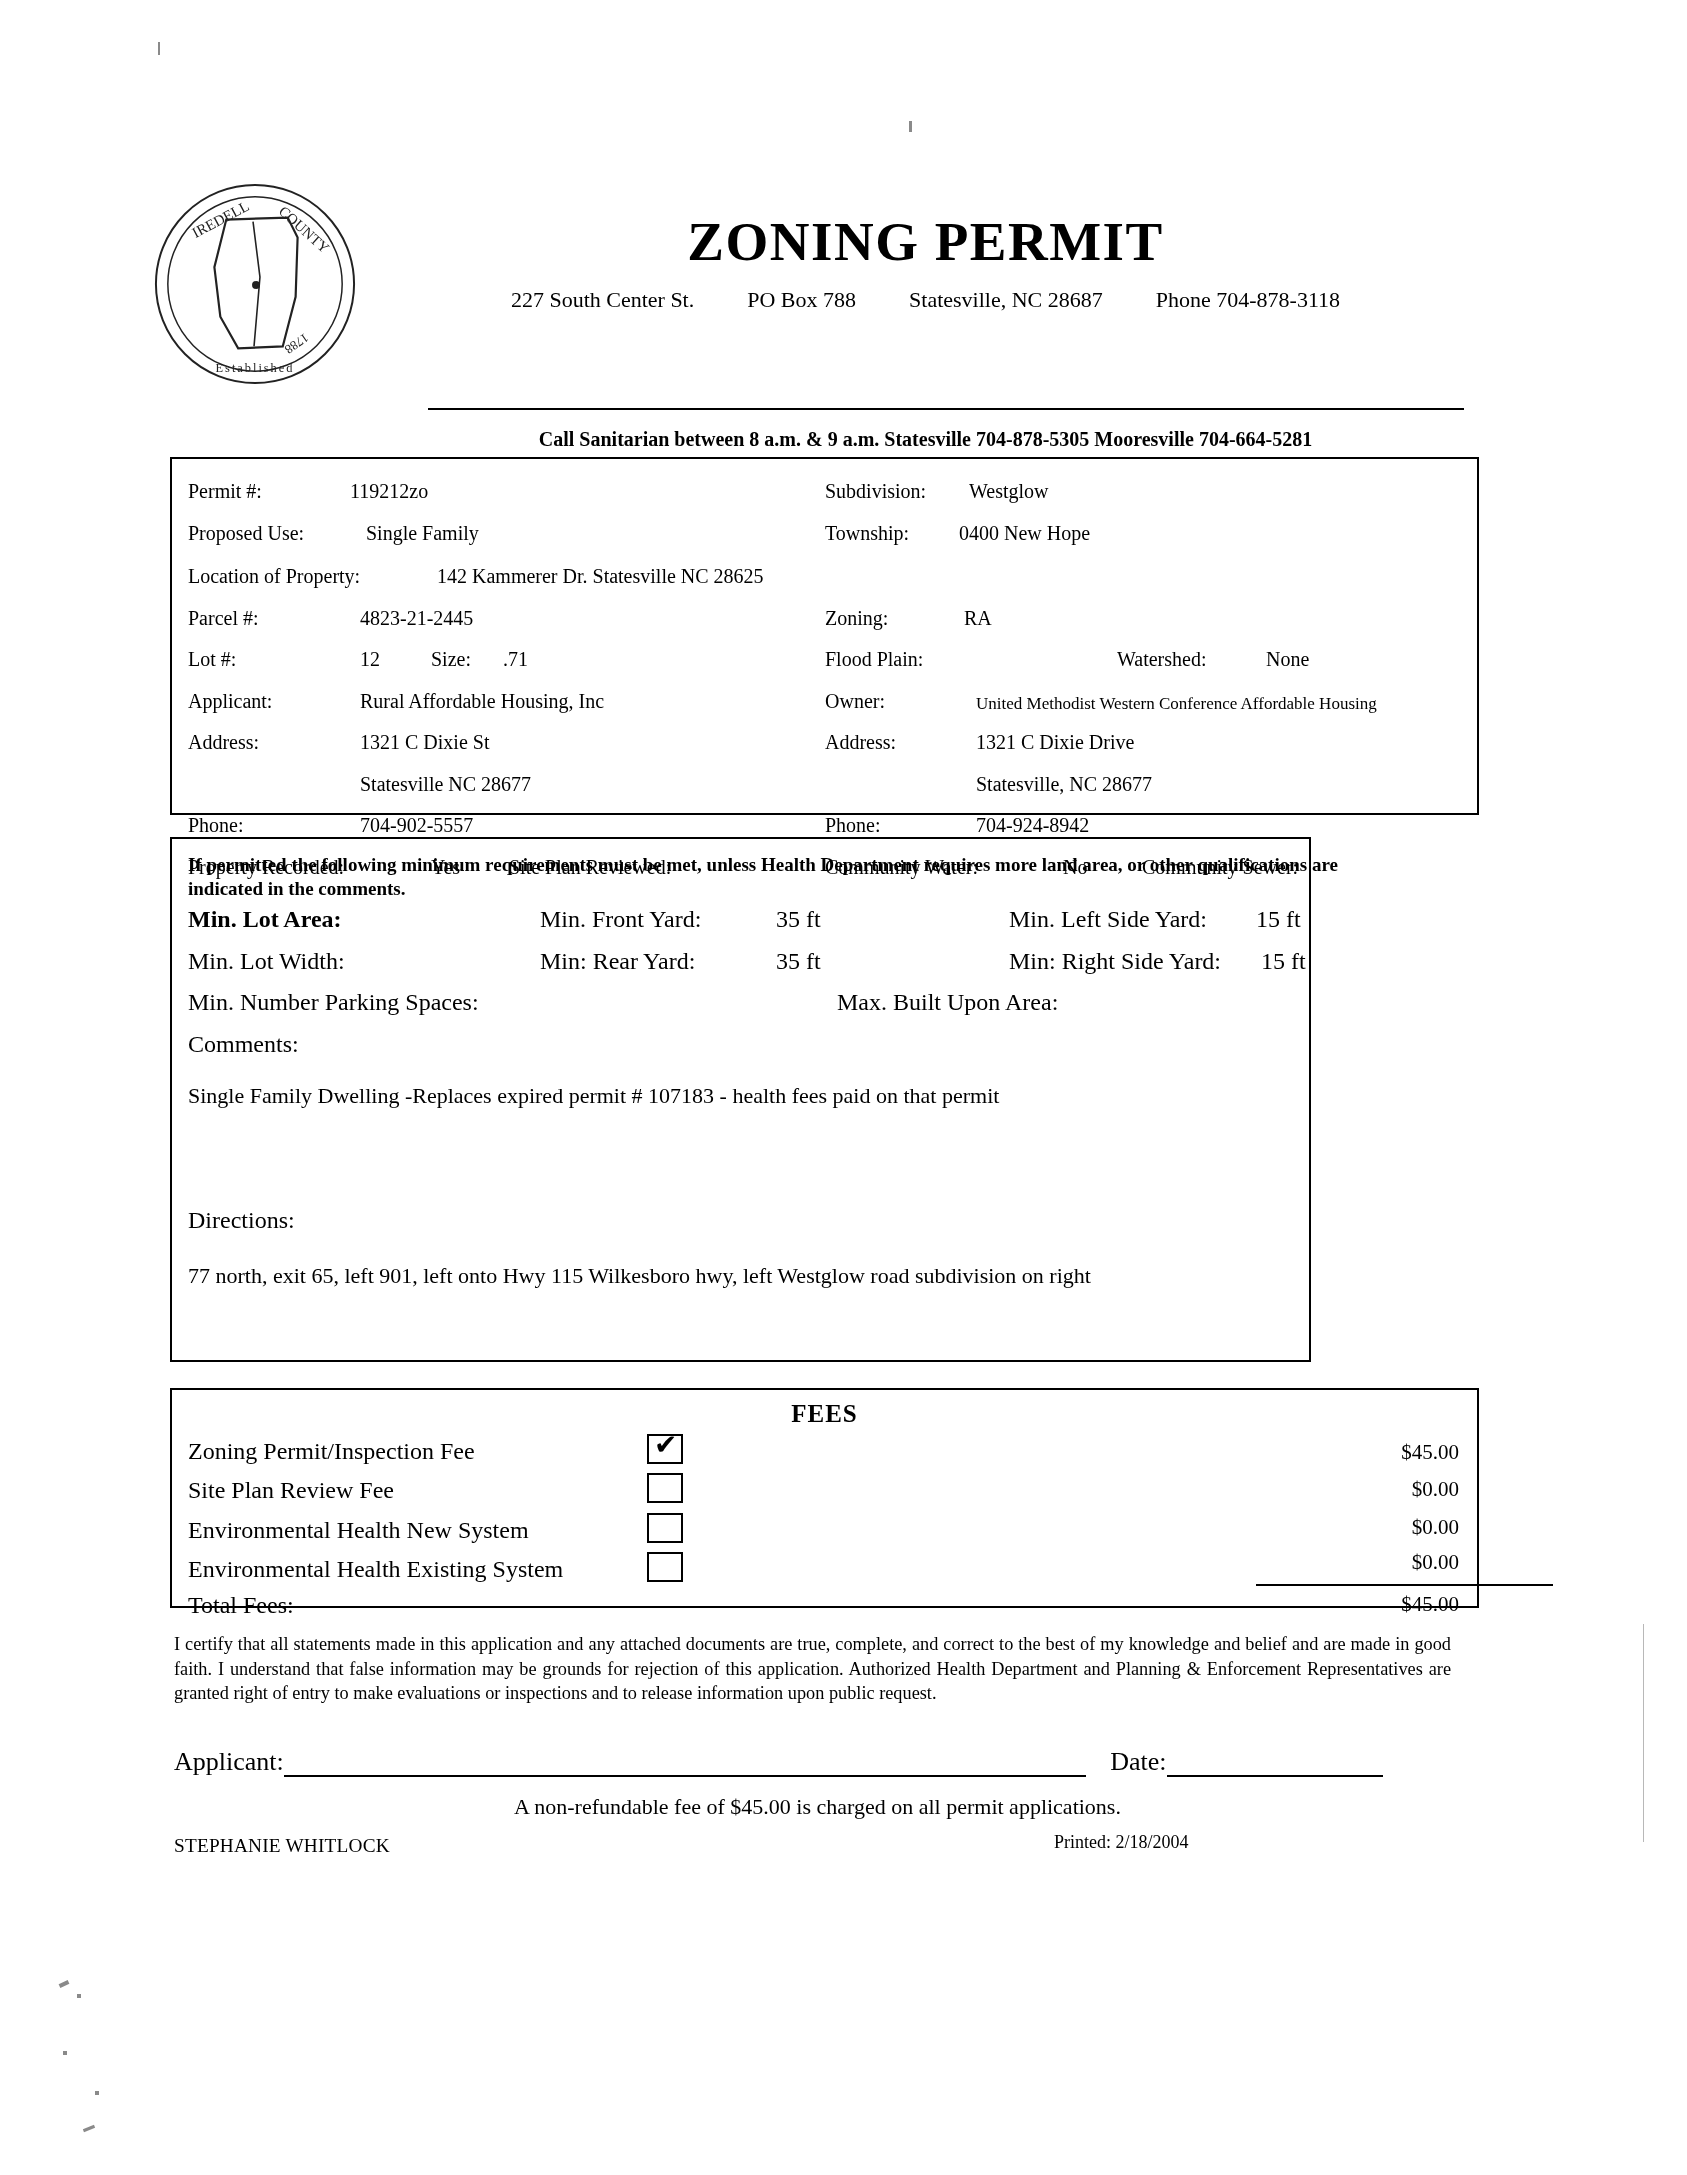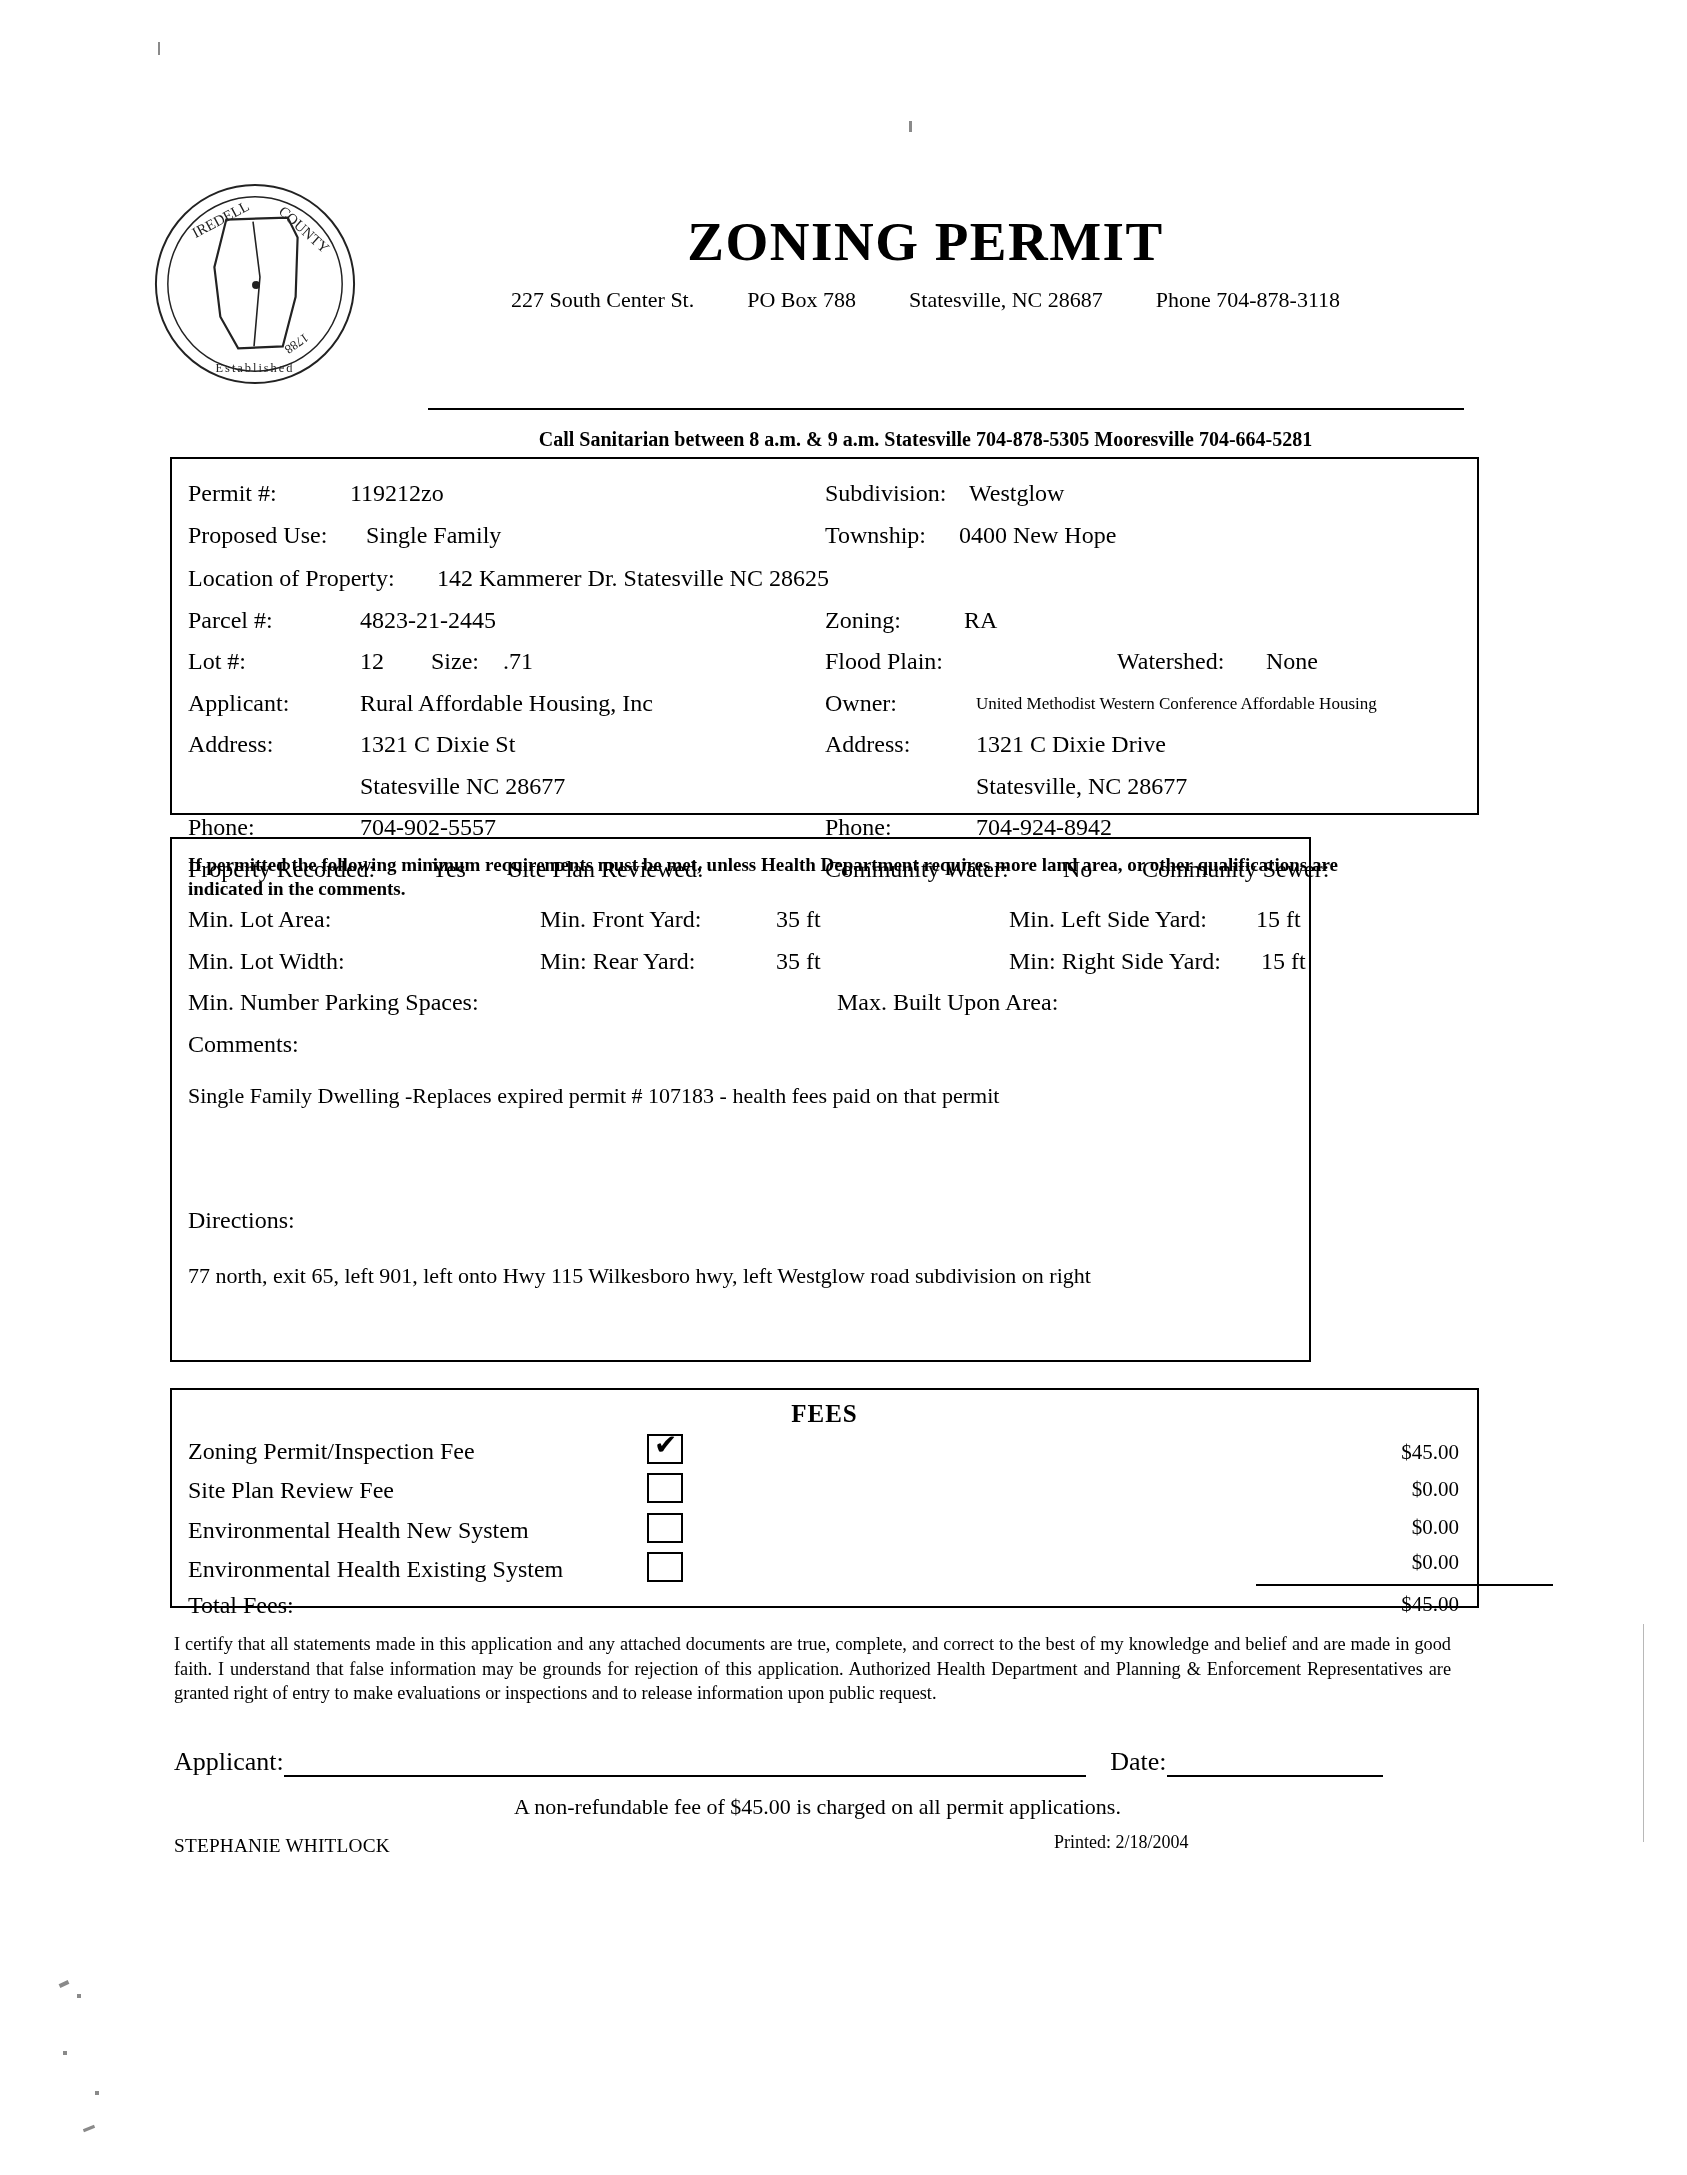--- a/index.html
+++ b/index.html
@@ -87,21 +87,21 @@
 
   
   #info-box {
     left: 170px;
     top: 457px;
     width: 1309px;
     height: 358px;
   }
   .irow {
     position: absolute;
-    font-size: 24px;
+    font-size: 20px;
     white-space: nowrap;
     line-height: 1;
   }
   .small-val { font-size: 17px; }
 
   
   #req-box {
     left: 170px;
     top: 837px;
     width: 1141px;
@@ -314,21 +314,21 @@
     <div class="irow" style="left:259px; top:398px;">Yes</div>
     <div class="irow" style="left:337px; top:398px;">Site Plan Reviewed:</div>
     <div class="irow" style="left:653px; top:398px;">Community Water:</div>
     <div class="irow" style="left:891px; top:398px;">No</div>
     <div class="irow" style="left:970px; top:398px;">Community Sewer:</div>
   </div>
 
   <div class="box" id="req-box">
     <div class="req-note">If permitted the following minimum requirements must be met, unless Health Department requires more land area, or other qualifications are indicated in the comments.</div>
 
-    <div class="rrow" style="left:16px; top:67px;">Min. Lot Area:</div>
+    <div class="rrow" style="left:16px; top:67px;font-weight:bold;">Min. Lot Area:</div>
     <div class="rrow" style="left:368px; top:67px;">Min. Front Yard:</div>
     <div class="rrow" style="left:604px; top:67px;">35 ft</div>
     <div class="rrow" style="left:837px; top:67px;">Min. Left Side Yard:</div>
     <div class="rrow" style="left:1084px; top:67px;">15 ft</div>
 
     <div class="rrow" style="left:16px; top:109px;">Min. Lot Width:</div>
     <div class="rrow" style="left:368px; top:109px;">Min: Rear Yard:</div>
     <div class="rrow" style="left:604px; top:109px;">35 ft</div>
     <div class="rrow" style="left:837px; top:109px;">Min: Right Side Yard:</div>
     <div class="rrow" style="left:1089px; top:109px;">15 ft</div>

